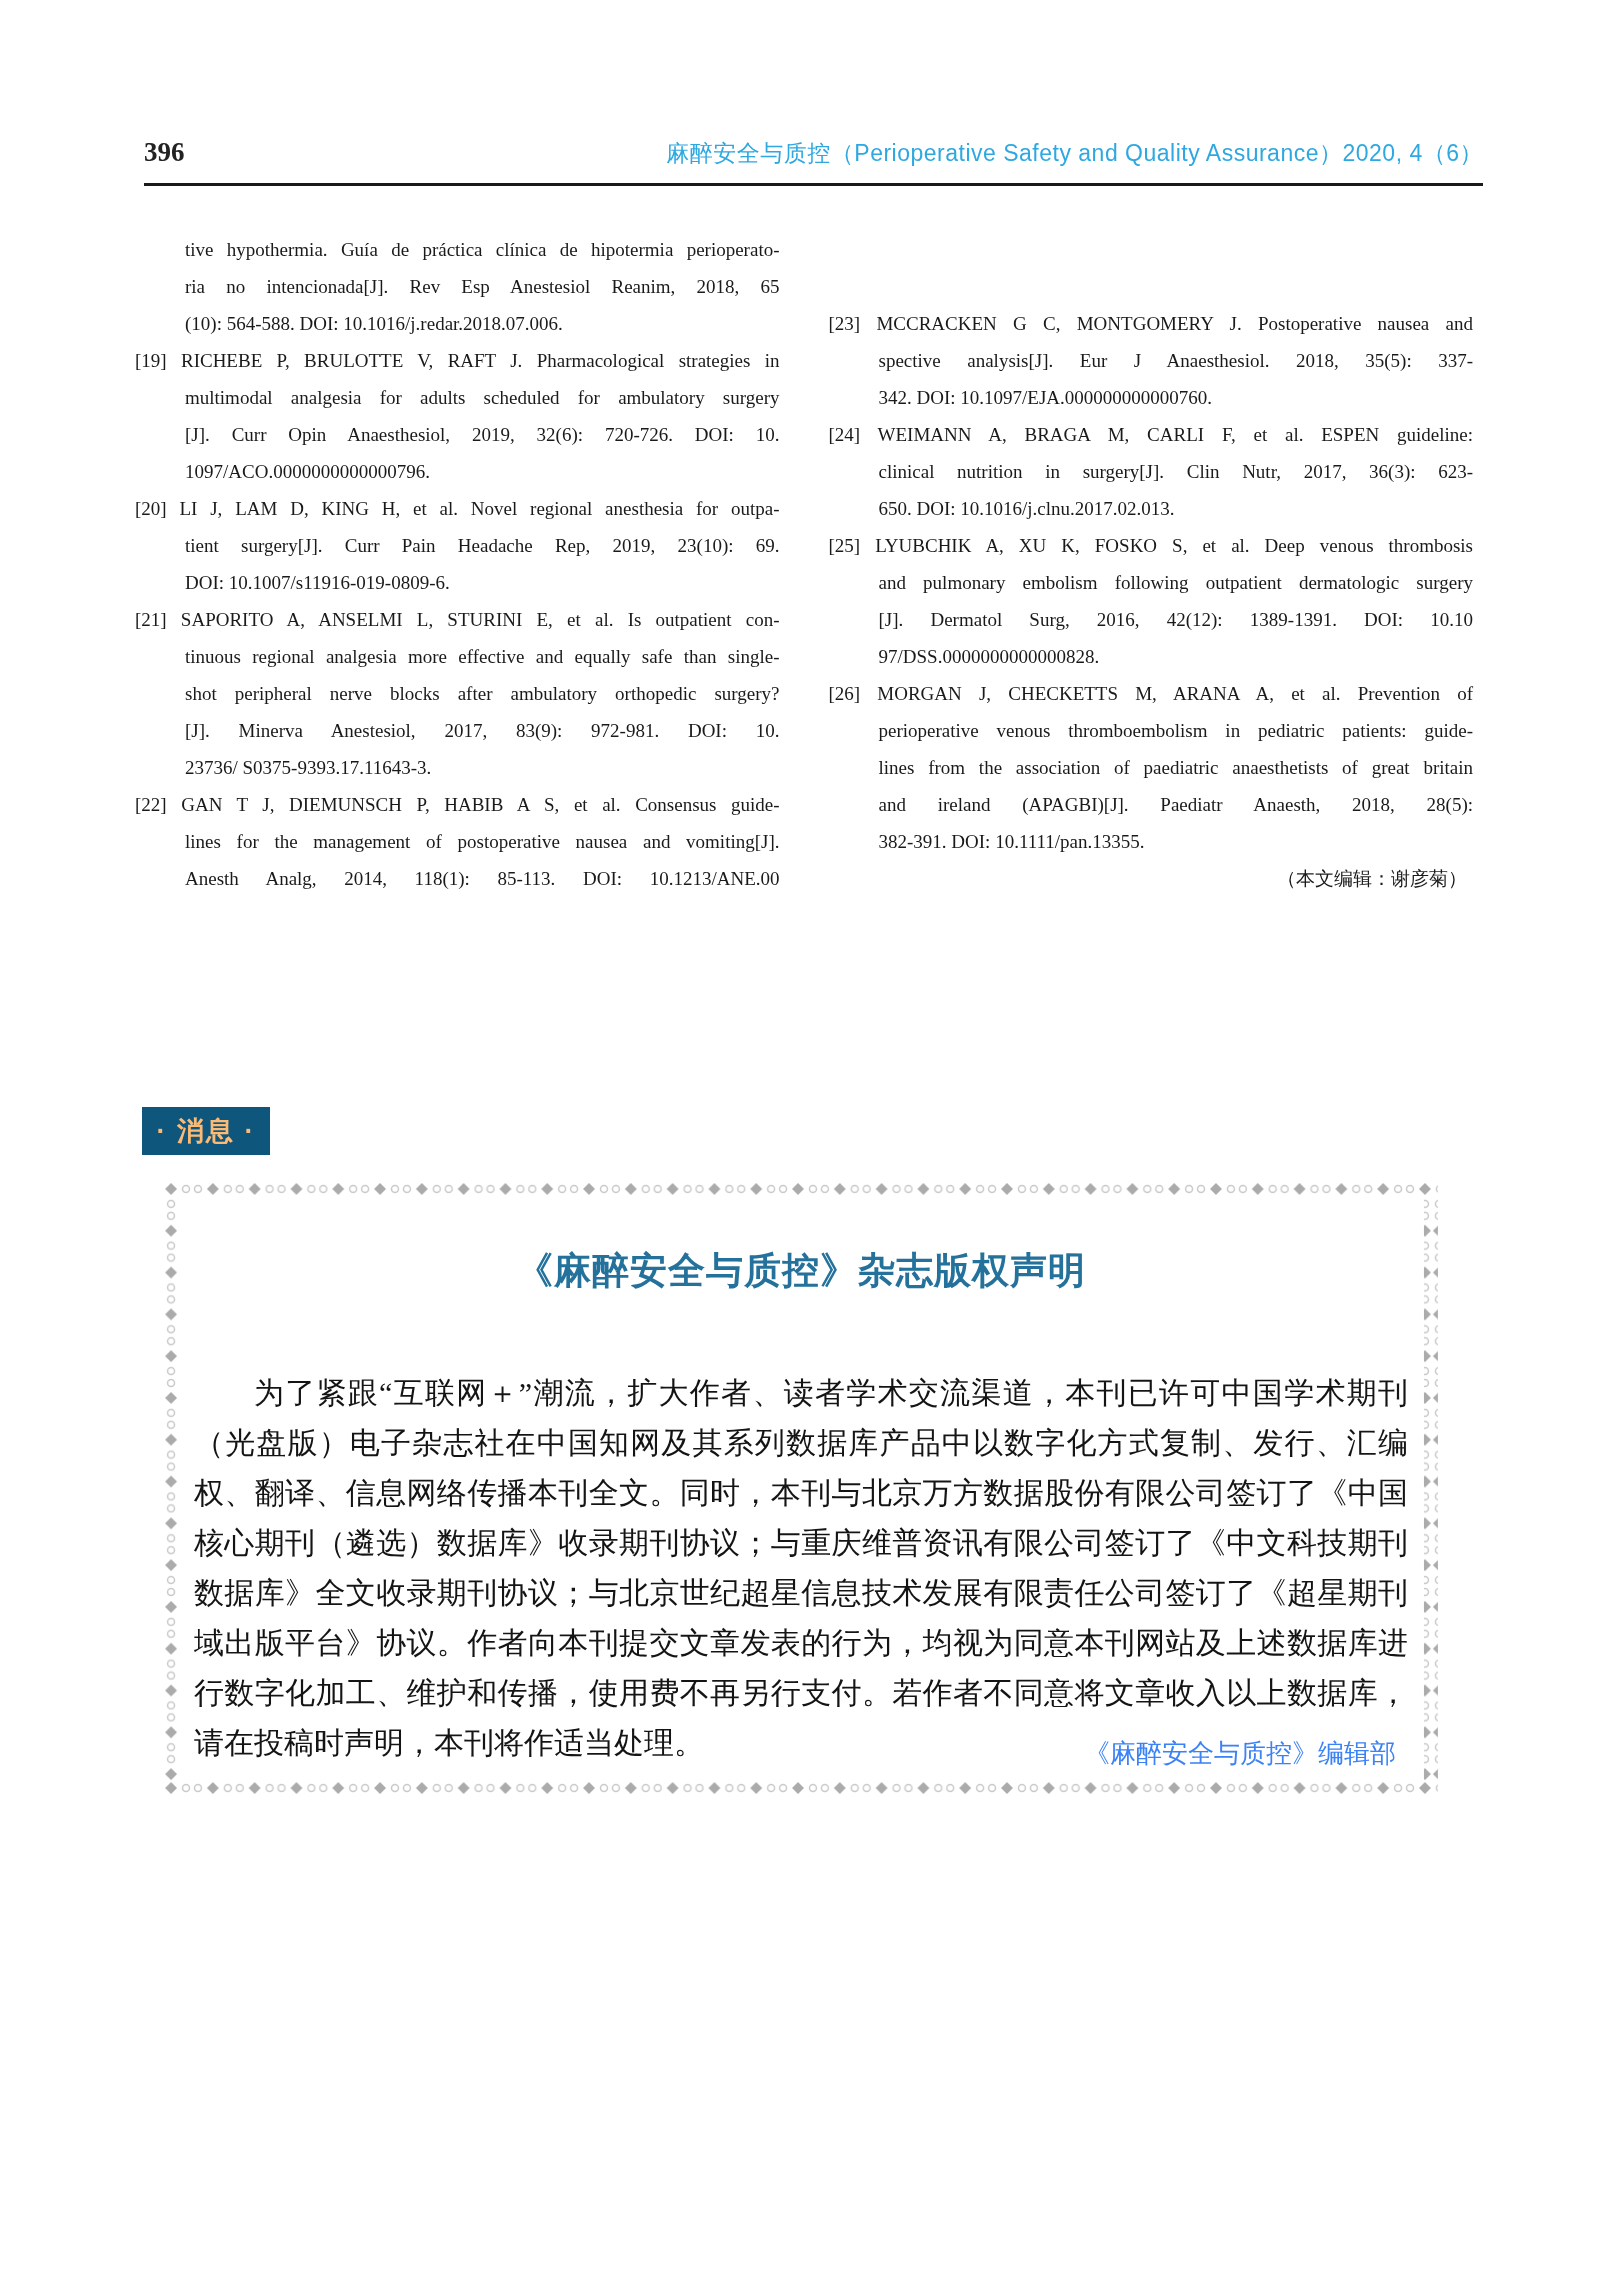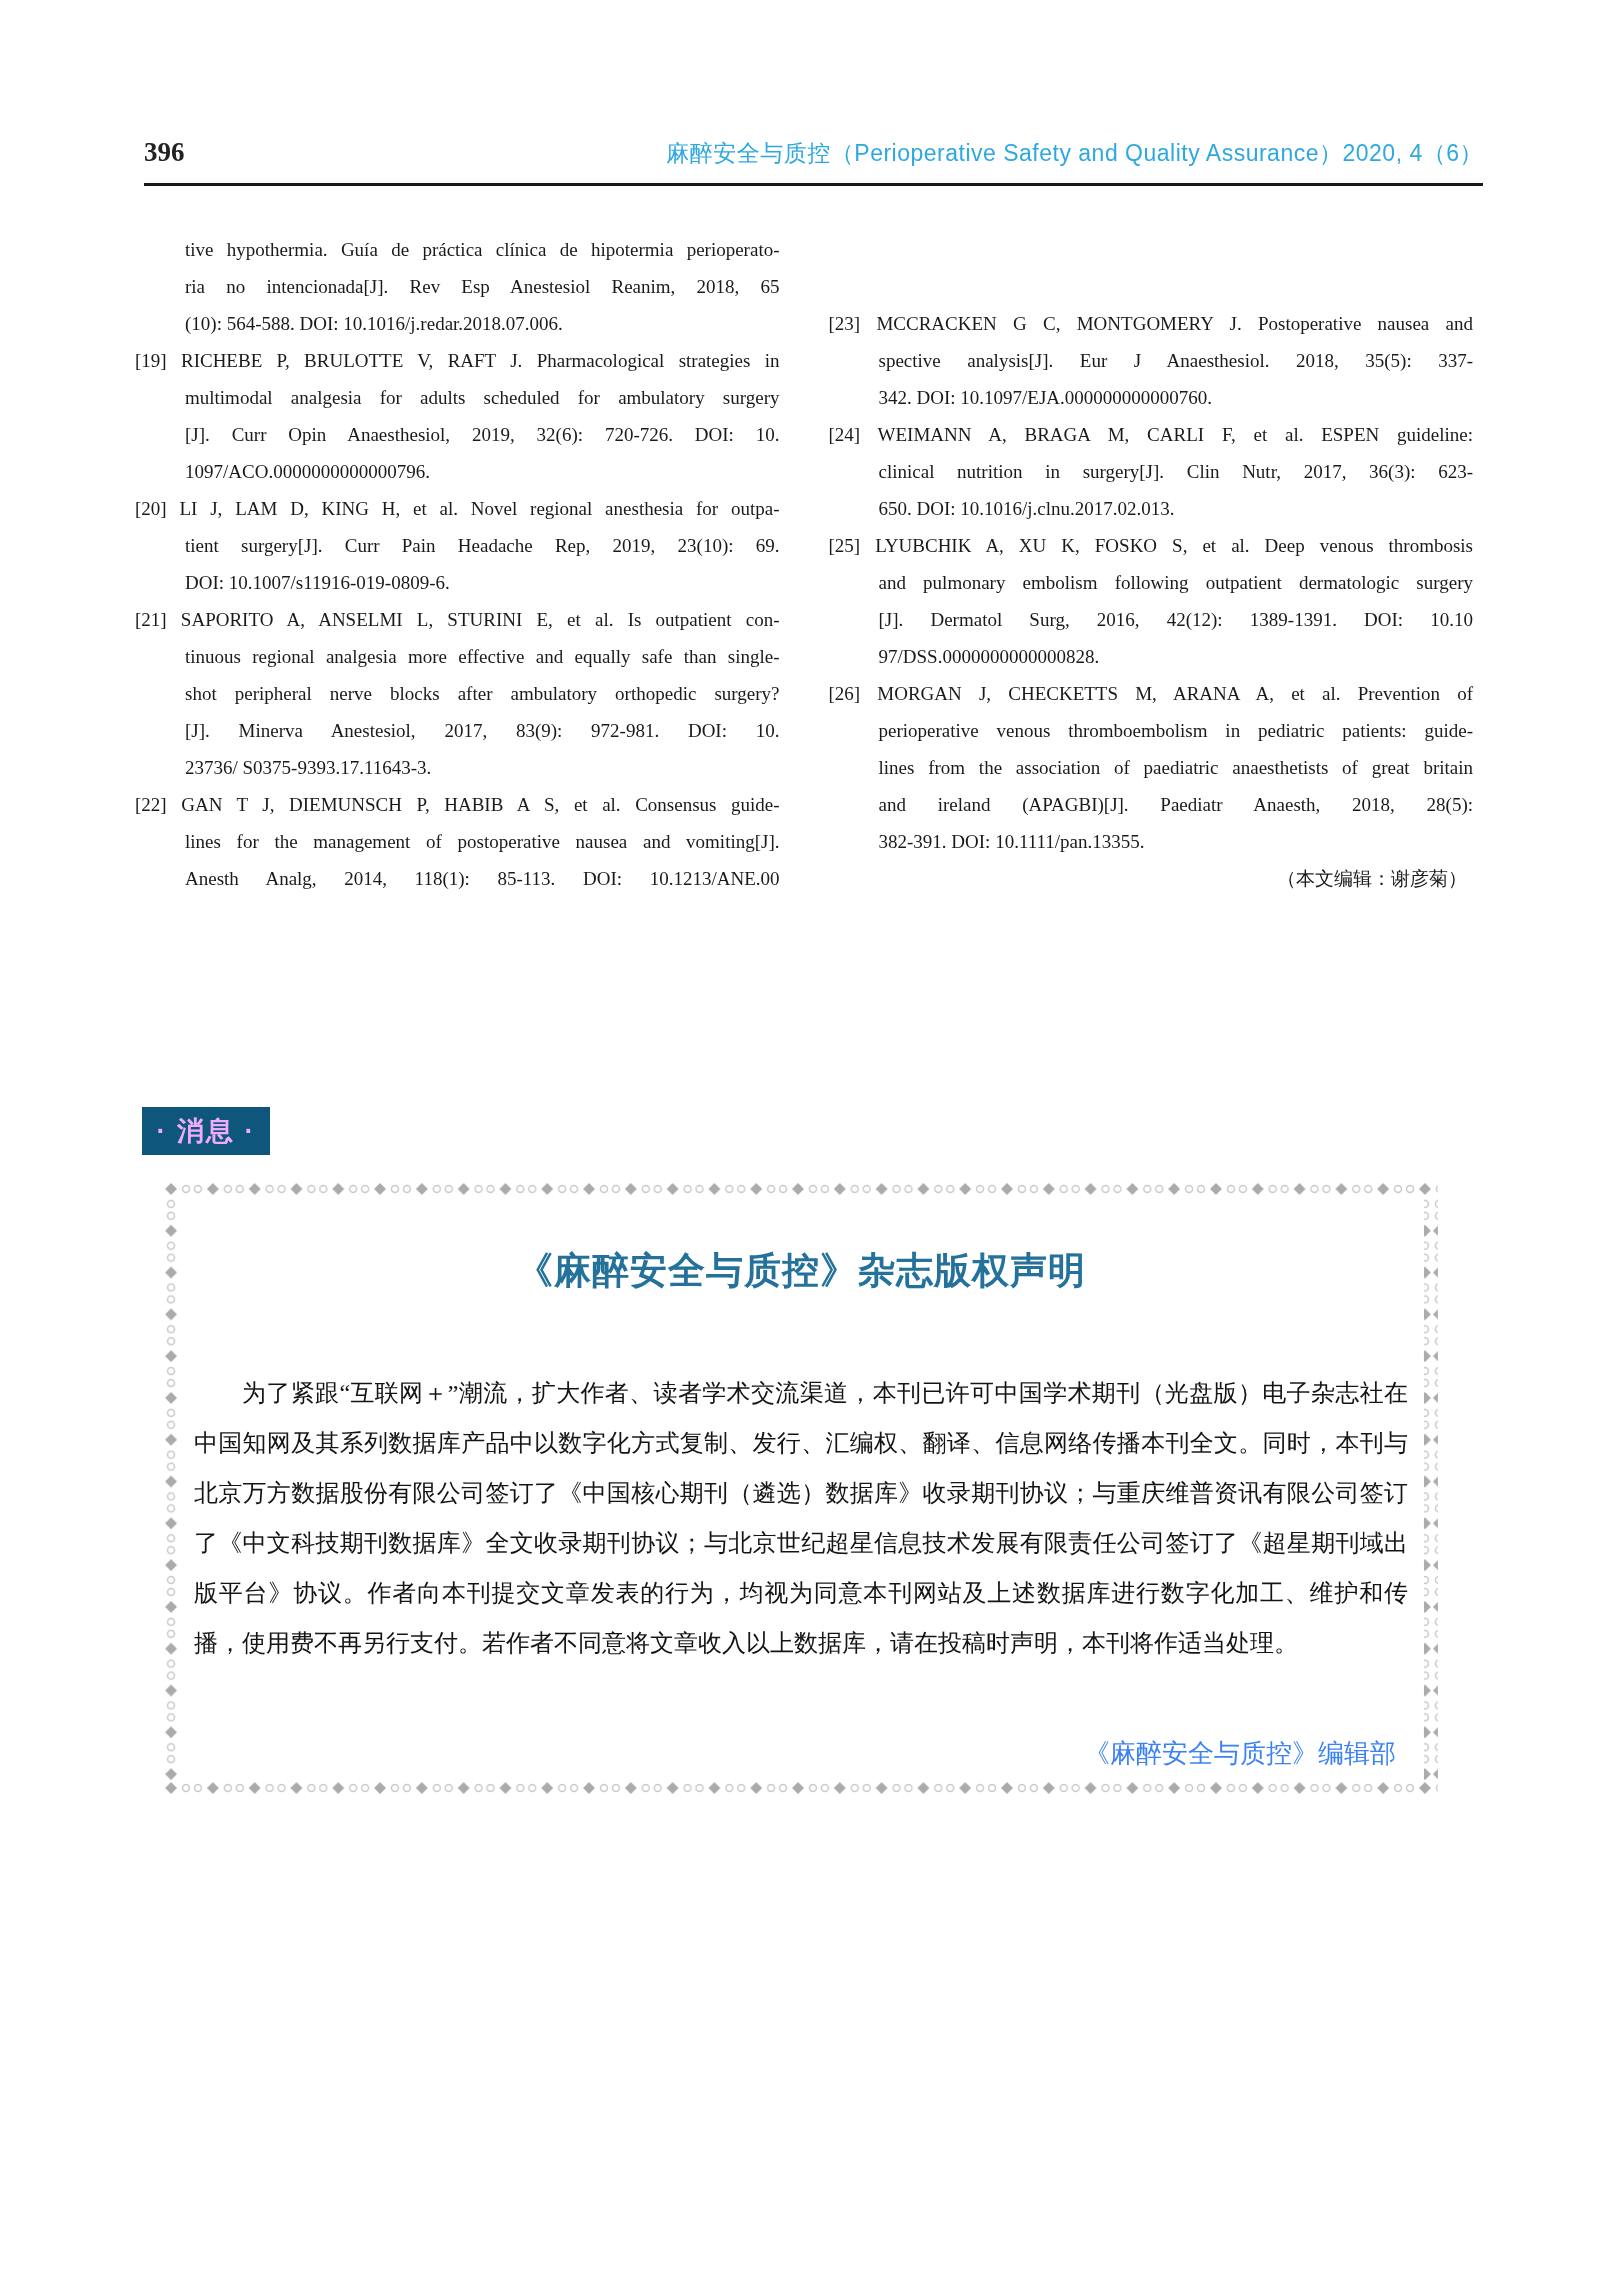--- a/index.html
+++ b/index.html
@@ -50,21 +50,21 @@
     font-family:"Liberation Serif","DejaVu Serif",serif;
     padding-right:6px;
   }
 
   
   .notice-badge{
     position:absolute;
     left:142px; top:1107px;
     width:128px; height:48px;
     background:#0F567C;
-    color:#f0abfc;
+    color:#fdba74;
     font-family:"Liberation Sans","DejaVu Sans",sans-serif;
     font-size:27px; font-weight:bold;
     display:flex; align-items:center; justify-content:center;
     letter-spacing:2px;
   }
 
   
   .notice-box{
     position:absolute;
     left:164px; top:1182px;
@@ -77,21 +77,21 @@
   .notice-title{
     margin-top:50px;
     text-align:center;
     font-family:"Liberation Sans","DejaVu Sans",sans-serif;
     font-size:37px; font-weight:bold;
     color:#24729B;
     letter-spacing:1px;
   }
   .notice-body{
     margin-top:72px;
-    font-size:24px;
+    font-size:30px;
     line-height:50px;
     text-align:justify;
     text-indent:2em;
     color:#141414;
   }
   .notice-signature{
     position:absolute;
     right:12px; top:540px;
     font-size:26px;
     color:#3b82f6;

